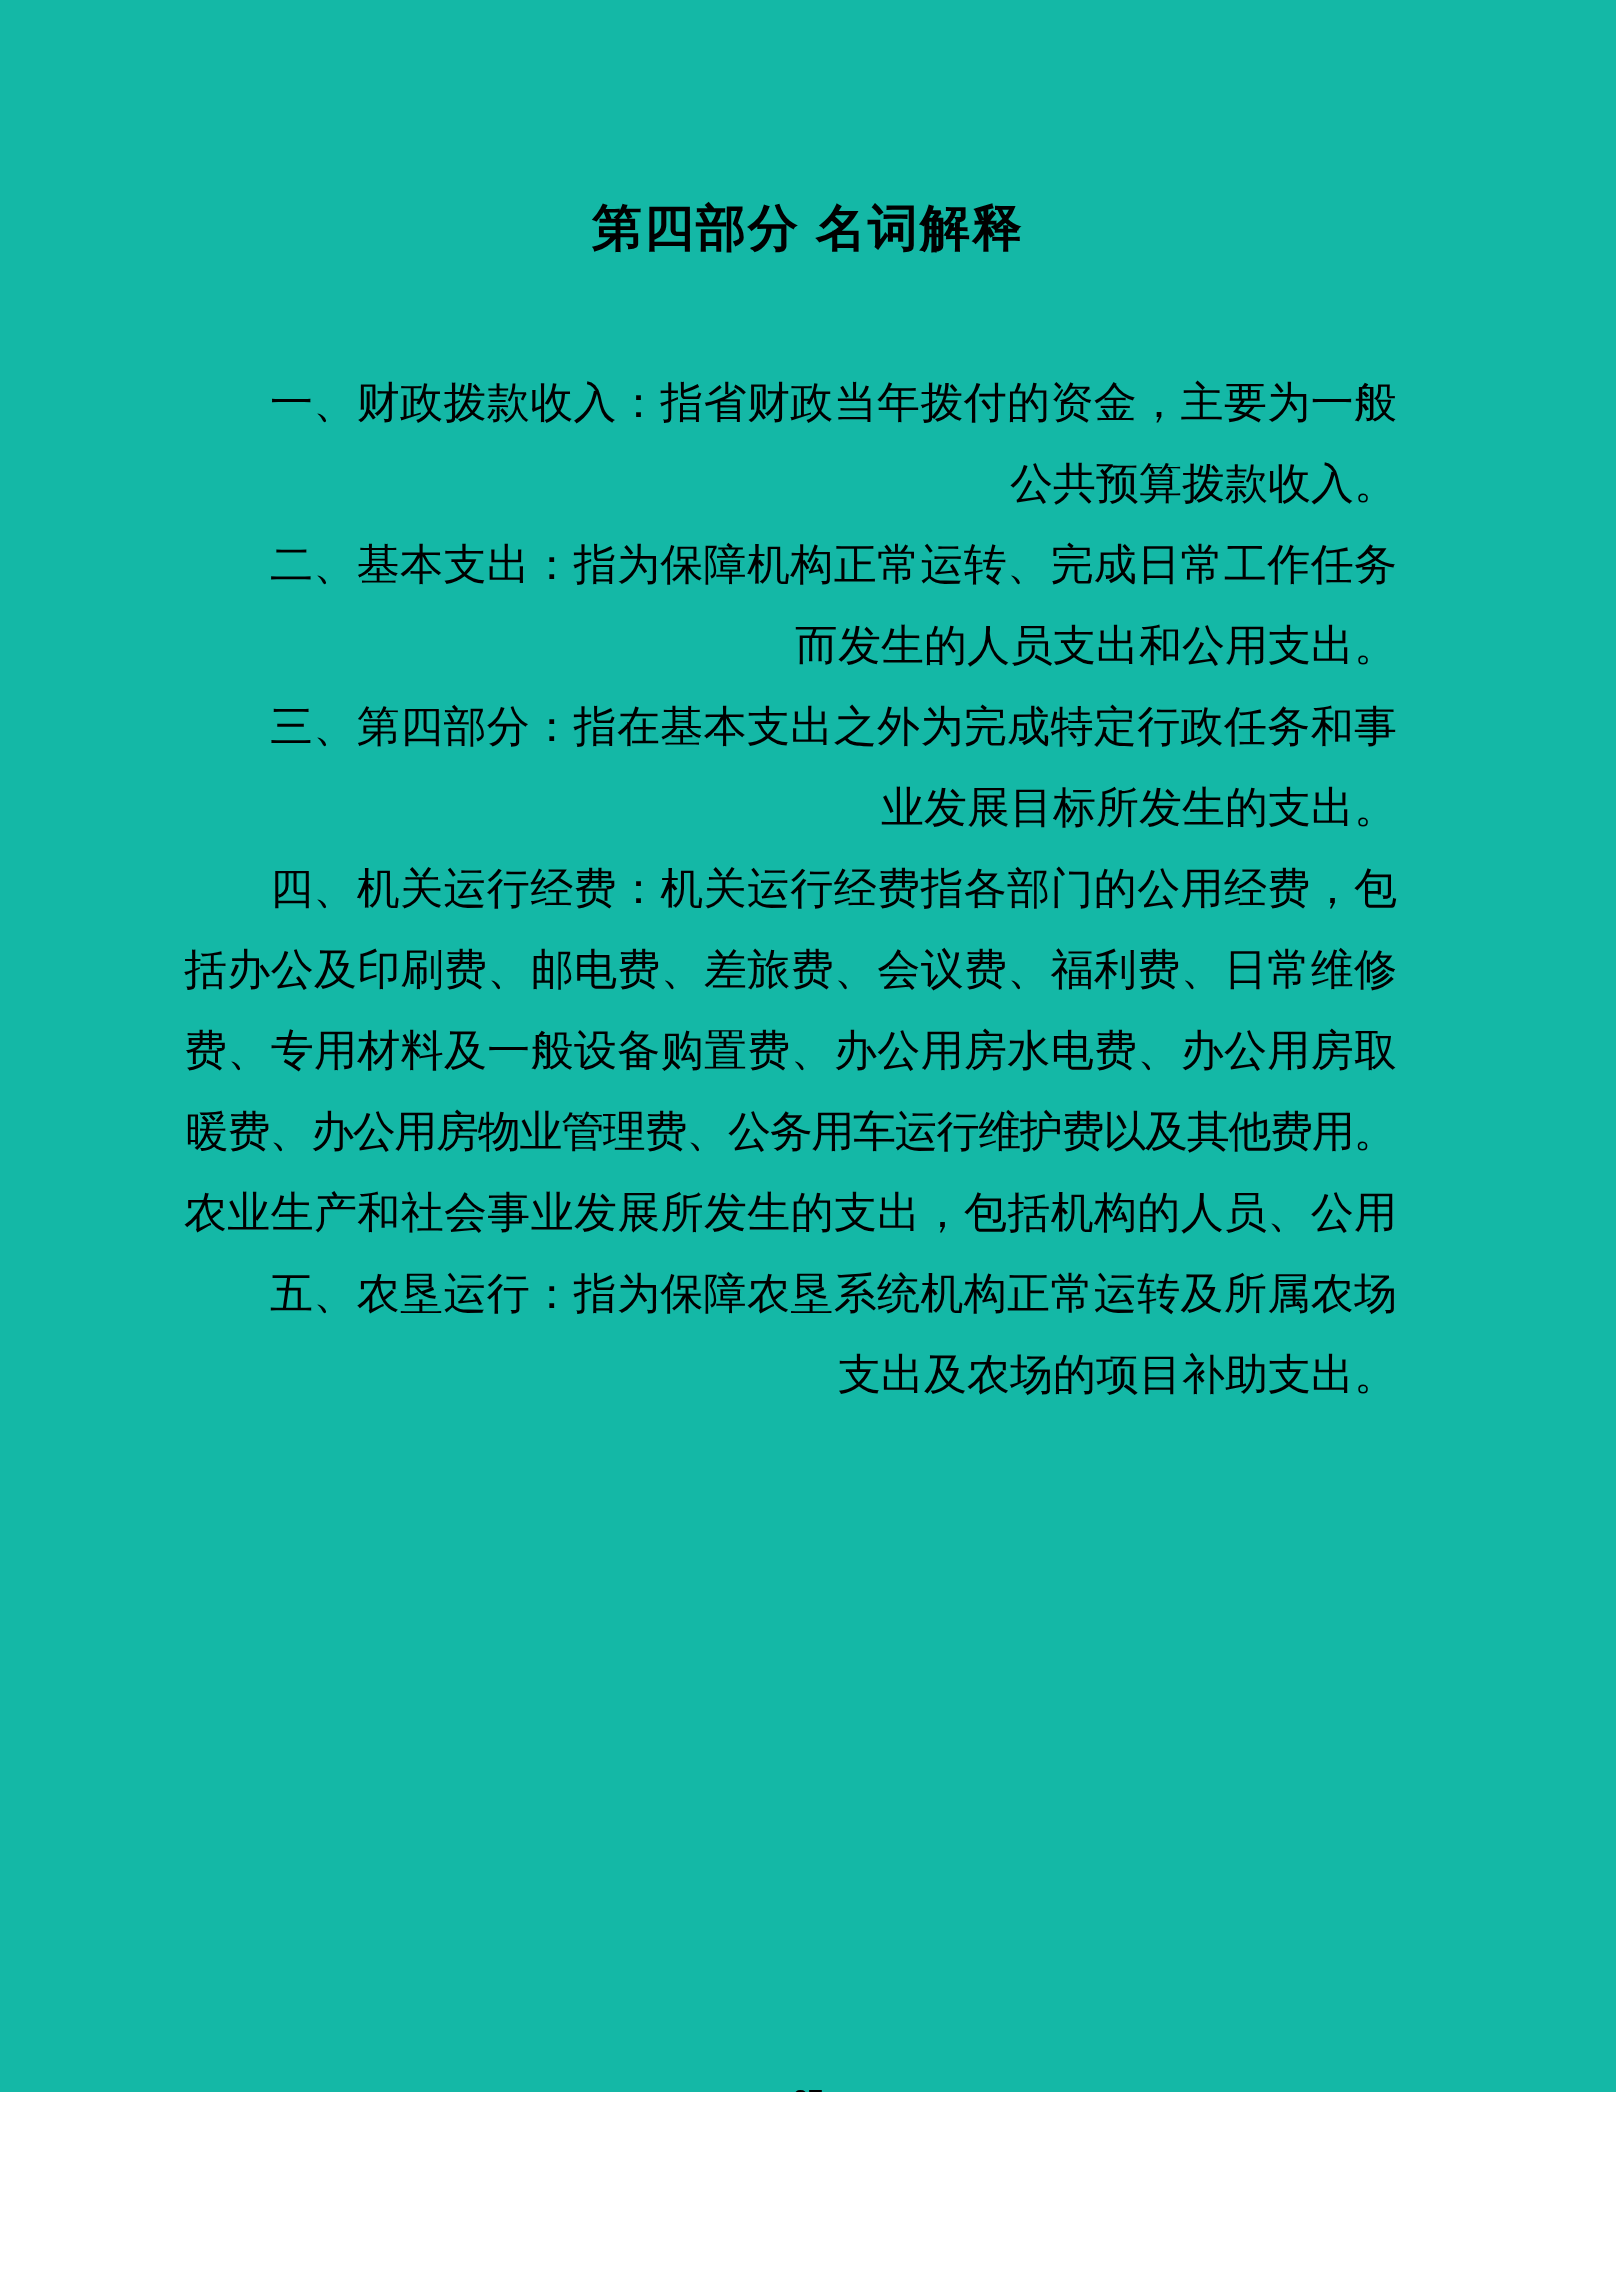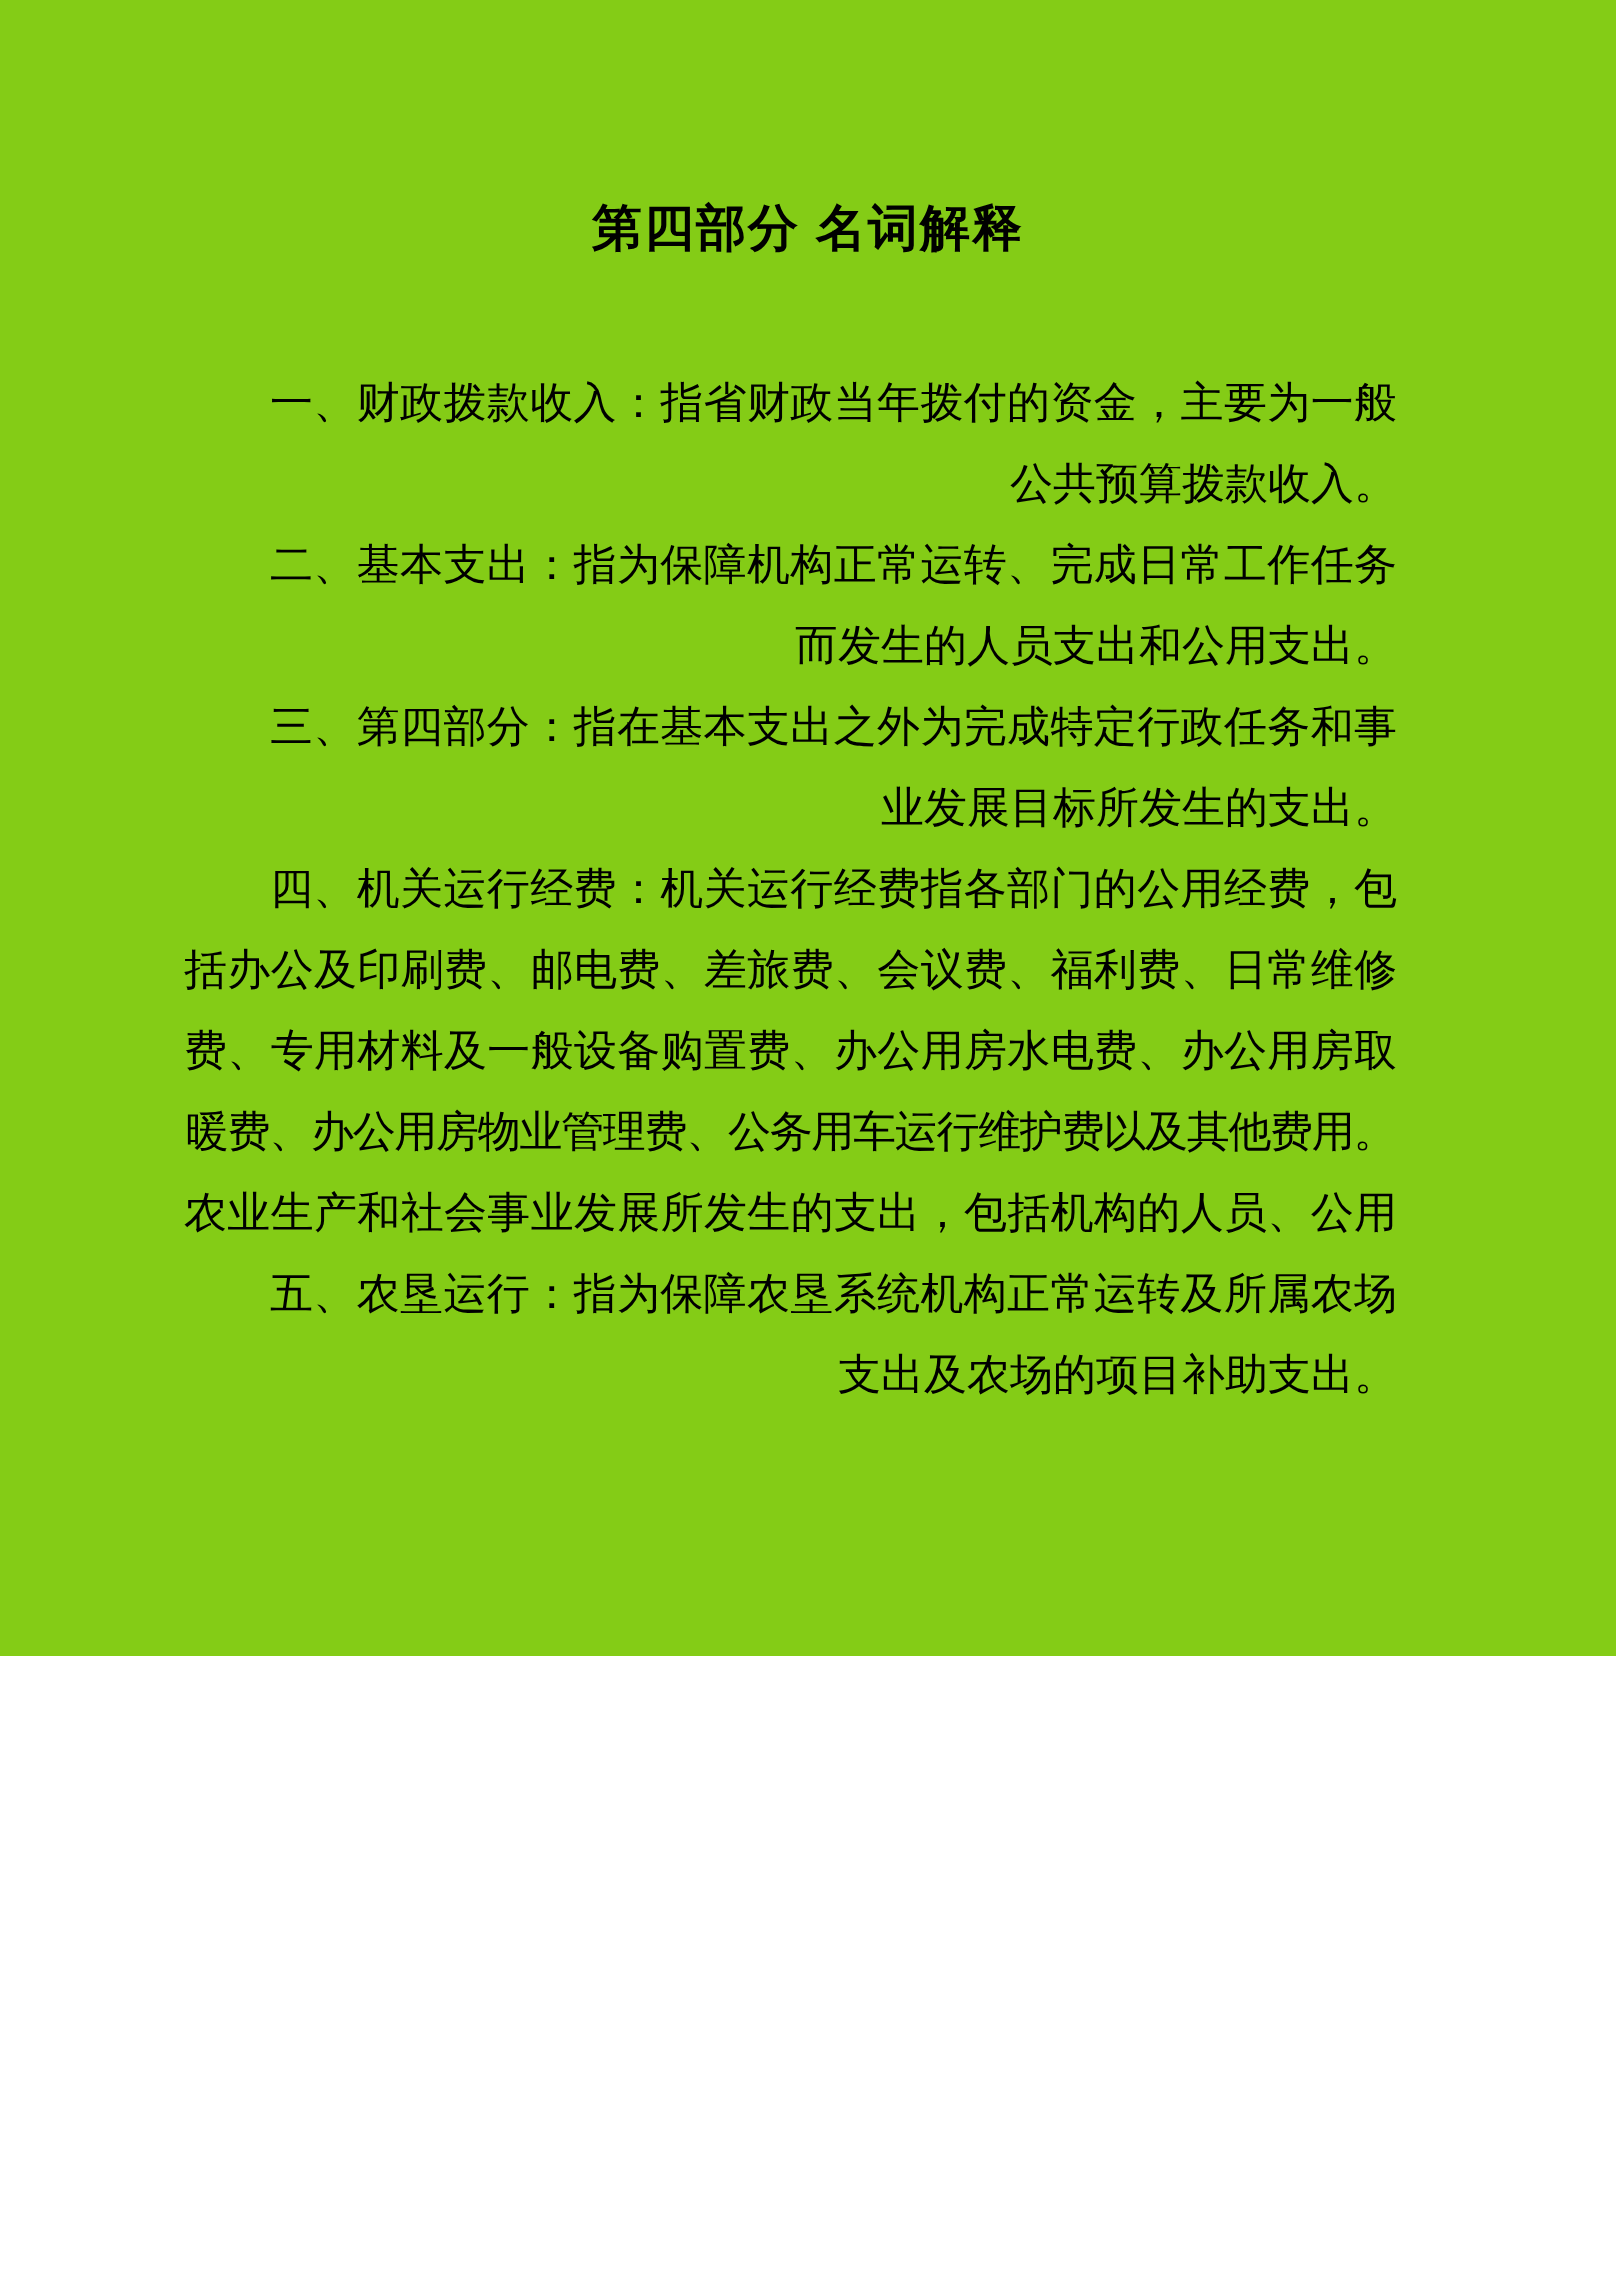--- a/index.html
+++ b/index.html
@@ -3,22 +3,22 @@
 <meta charset="utf-8">
 <style>
   html, body {
     margin: 0;
     padding: 0;
     background: #ffffff;
   }
   .page {
     position: relative;
     width: 1616px;
-    height: 1656px;
-    background: #84cc16;
+    height: 2092px;
+    background: #14b8a6;
     overflow: hidden;
     font-family: "Liberation Serif", "DejaVu Serif", serif;
     color: #000000;
   }
   .doc-title {
     position: absolute;
     top: 203px;
     left: 0;
     width: 100%;
     text-align: center;

